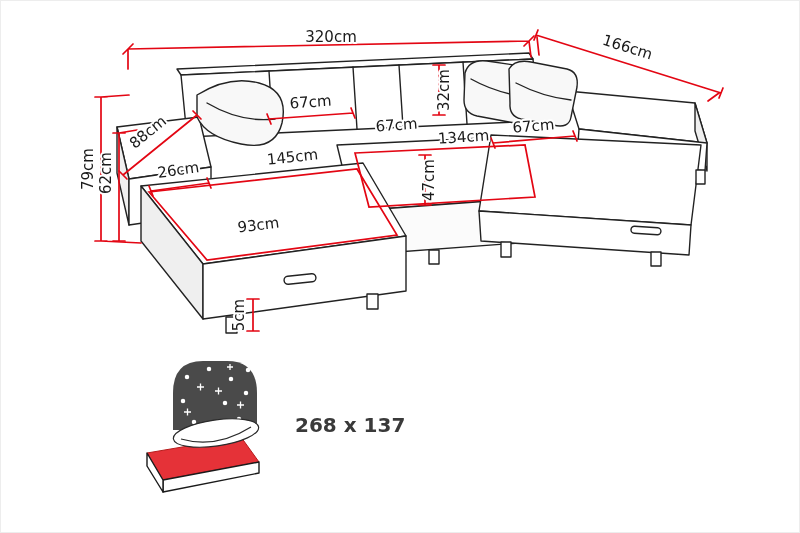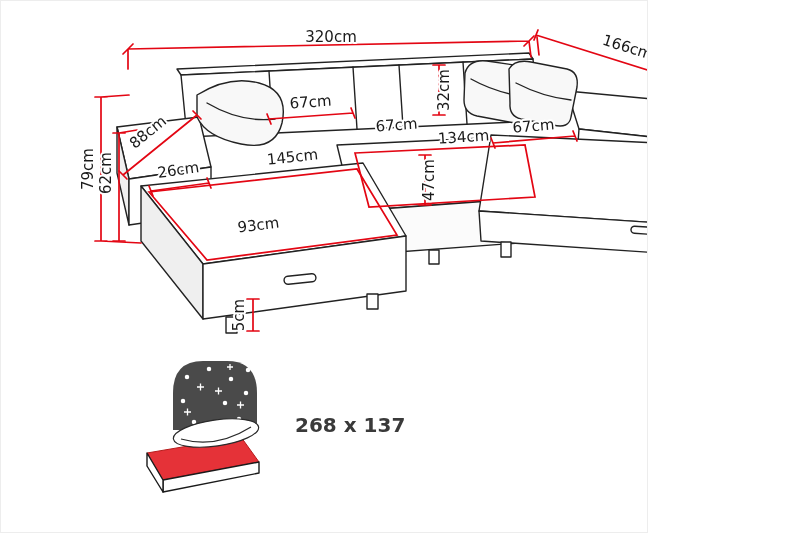--- a/index.html
+++ b/index.html
@@ -1,18 +1,18 @@
 <!DOCTYPE html>
 <html><head>
 <meta charset="utf-8">
 <style>
   html, body { margin: 0; padding: 0; background: #ffffff; }
   .canvas {
     position: relative;
-    width: 648px;
+    width: 800px;
     height: 533px;
     background: #ffffff;
     border: 1px solid #ededed;
     box-sizing: border-box;
     font-family: "DejaVu Sans", sans-serif;
     overflow: hidden;
     text-align: center;
   }
   svg { display: block; }
   .dim {

